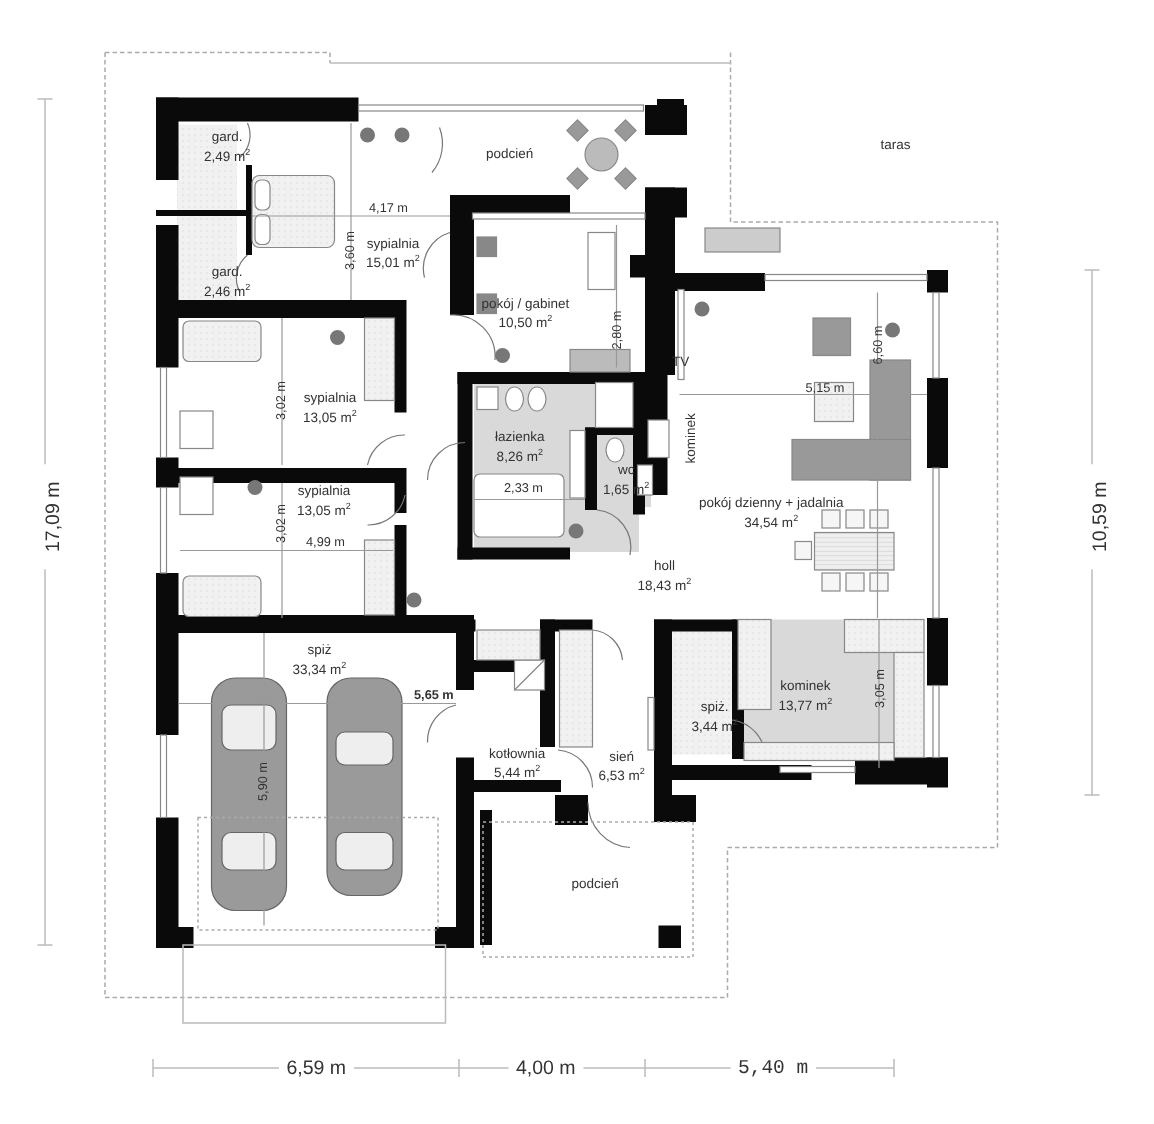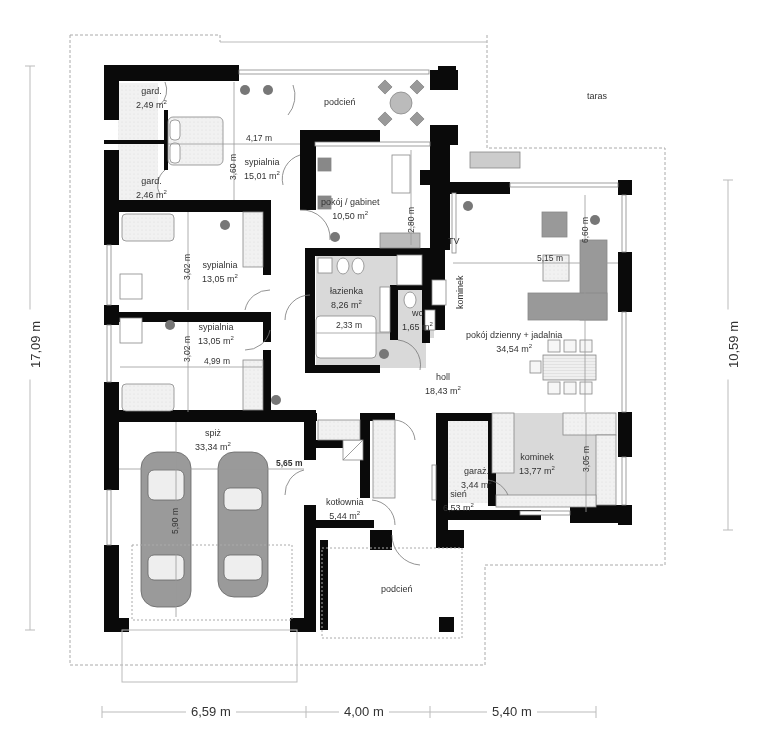--- a/index.html
+++ b/index.html
@@ -318,26 +318,26 @@
   <span class="room-area"><span>18,43 m</span><sup>2</sup></span>
 </div>
 <div class="lbl" style="left:195px;top:428px;">
   <span class="room-name">spiż</span>
   <span class="room-area"><span>33,34 m</span><sup>2</sup></span>
 </div>
 <div class="lbl" style="left:326px;top:497px;">
   <span class="room-name">kotłownia</span>
   <span class="room-area"><span>5,44 m</span><sup>2</sup></span>
 </div>
-<div class="lbl" style="left:399px;top:489px;margin-left:44px;">
+<div class="lbl" style="left:399px;top:499px;">
   <span class="room-name">sień</span>
   <span class="room-area"><span>6,53 m</span><sup>2</sup></span>
 </div>
 <div class="lbl" style="left:461px;top:466px;">
-  <span class="room-name">garaż.</span>
+  <span class="room-name">spiż.</span>
   <span class="room-area"><span>3,44 m</span><sup>2</sup></span>
 </div>
 <div class="lbl" style="left:519px;top:452px;">
   <span class="room-name">kominek</span>
   <span class="room-area"><span>13,77 m</span><sup>2</sup></span>
 </div>
 <div class="lbl" style="left:381px;top:584px;">
   <span class="room-name">podcień</span>
 </div>
 
@@ -354,13 +354,13 @@
 <div class="dim" style="left:498px;top:253px;padding-left:39px;">5,15 m</div>
 <div class="dim v" style="left:570px;top:223px;width:30px;">6,60 m</div>
 <div class="dim v" style="left:571px;top:452px;width:30px;">3,05 m</div>
 <div class="dim" style="left:276px;top:458px;font-weight:bold;">5,65 m</div>
 <div class="dim v" style="left:160px;top:514px;width:30px;">5,90 m</div>
 
 <div class="big-dim v" style="left:0px;top:337px;width:60px;text-align:center;">17,09 m</div>
 <div class="big-dim v" style="left:698px;top:337px;width:60px;text-align:center;">10,59 m</div>
 <div class="big-dim" style="left:186px;top:704px;">6,59 m</div>
 <div class="big-dim" style="left:339px;top:704px;">4,00 m</div>
-<div class="big-dim" style="left:487px;top:704px;">5,40 m</div>
+<div class="big-dim" style="left:487px;top:704px;font-family:Liberation Mono, monospace;">5,40 m</div>
 
 </body></html>

